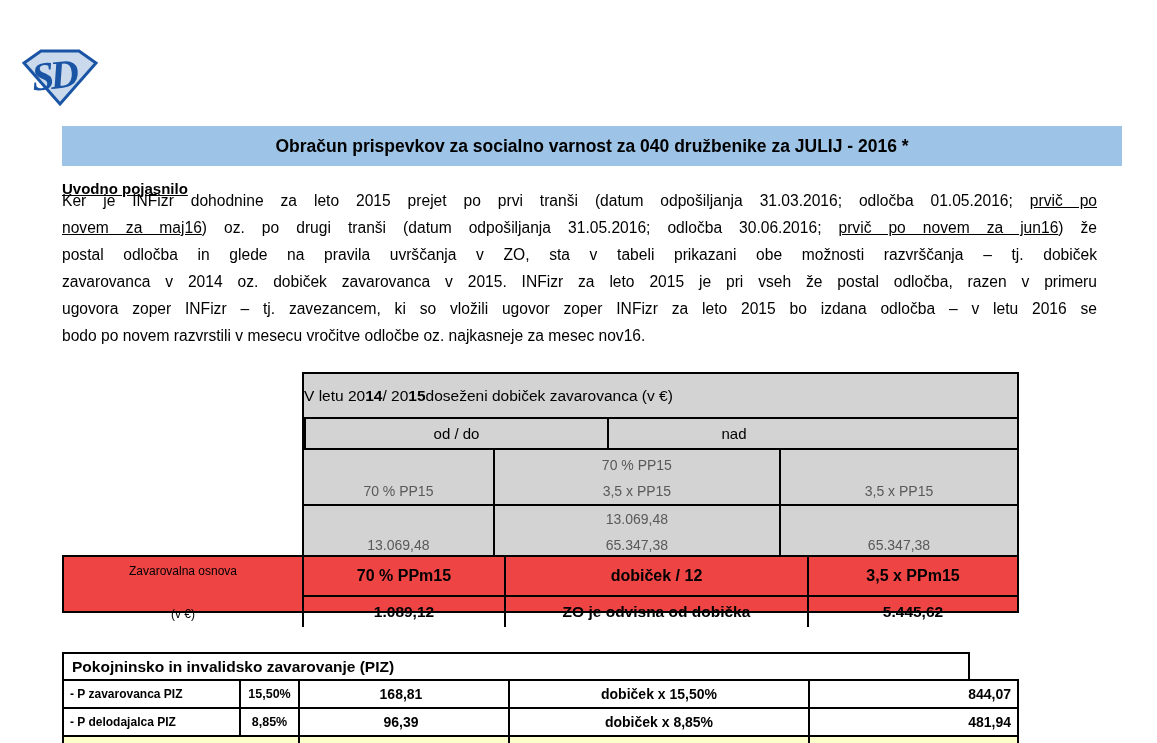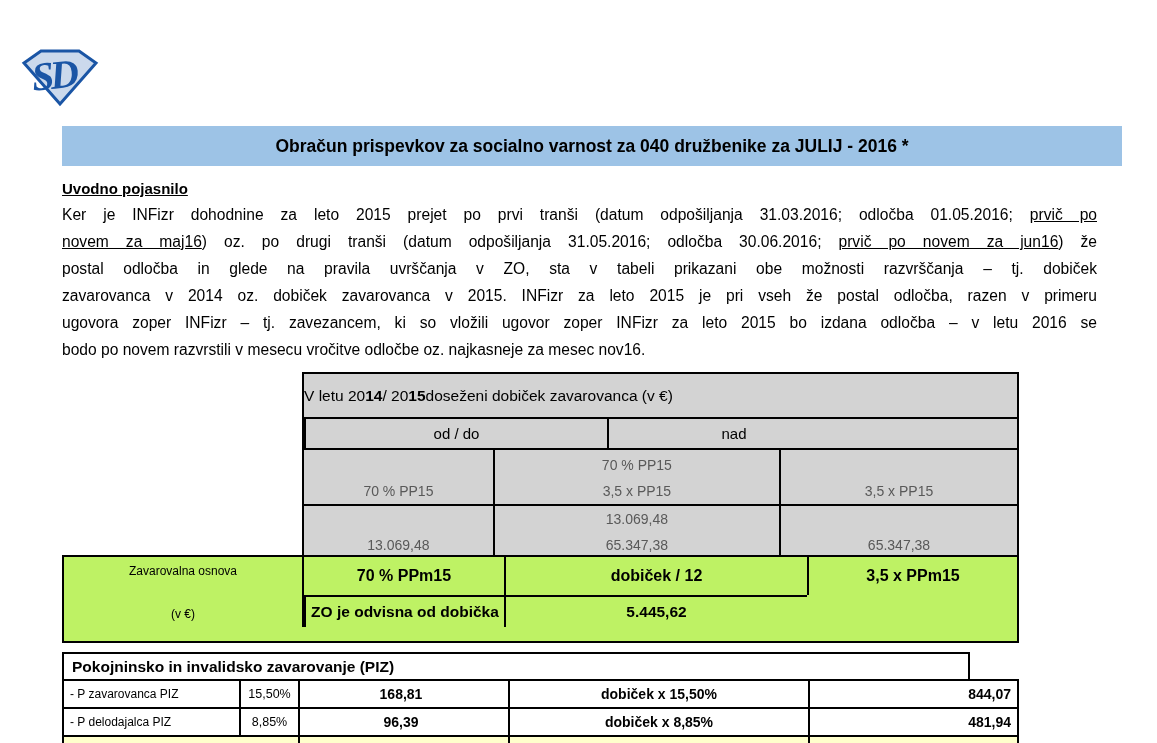--- a/index.html
+++ b/index.html
@@ -16,21 +16,21 @@
     font-style:italic;font-weight:bold;font-size:40px;letter-spacing:-4px;}
 
   
   .title-bar{position:absolute;left:62px;top:126px;width:1060px;height:40px;
     background:var(--title-bar-bg);text-align:center;line-height:40px;
     font-size:17.5px;font-weight:bold;}
 
   
   .intro-heading{position:absolute;left:62px;top:180px;font-size:15px;font-weight:bold;
     text-decoration:underline;}
-  .intro-text{position:absolute;left:62px;top:201px;width:1035px;font-size:15.6px;}
+  .intro-text{position:absolute;left:62px;top:187px;width:1035px;font-size:15.6px;}
   .intro-text .pline{height:27px;line-height:27px;white-space:nowrap;}
   .intro-text .jl{text-align:justify;text-align-last:justify;white-space:normal;height:27px;overflow:hidden;}
   .useg{text-decoration:underline;}
   .bseg{font-weight:bold;}
 
   
   .profit-table{position:absolute;left:302px;top:372px;width:717px;
     border:2px solid #000;background:var(--table-gray-bg);box-sizing:border-box;}
   .pt-row{display:flex;}
   .pt-row + .pt-row{border-top:2px solid #000;}
@@ -40,42 +40,42 @@
   .pt-c3{width:252px;box-sizing:border-box;border-left:2px solid #000;}
   .pt-head .pt-c1,.pt-head .pt-c2,.pt-head .pt-c3{
     height:29px;line-height:29px;text-align:center;font-size:15px;}
   .pt-range .cell{display:flex;flex-direction:column;justify-content:flex-end;
     text-align:center;color:var(--table-gray-text);font-size:14px;}
   .pt-range1 .cell{height:54px;}
   .pt-range2 .cell{height:52px;}
   .pt-range .cell div{height:26px;line-height:26px;}
 
   
-  .base-block{position:absolute;left:62px;top:555px;width:957px;height:88px;
+  .base-block{position:absolute;left:62px;top:555px;width:957px;height:58px;
     border:2px solid #000;box-sizing:border-box;display:grid;
     grid-template-columns:240px 200px 303px 210px;grid-template-rows:38px 32px;
-    background:#bef264;}
+    background:#ef4444;}
   .bb-label{grid-row:1/3;grid-column:1;border-right:2px solid #000;
     display:flex;flex-direction:column;justify-content:space-between;
     text-align:center;font-size:12px;padding:7px 0 6px 0;box-sizing:border-box;}
   .bb-cell{display:flex;align-items:center;justify-content:center;
     font-weight:bold;box-sizing:border-box;}
   .bb-r1{grid-row:1;font-size:16px;}
   .bb-r2{grid-row:2;border-top:2px solid #000;font-size:15.5px;}
   .bb-cc2,.bb-cc3{border-left:2px solid #000;}
 
   
   .piz-header{position:absolute;left:62px;top:652px;width:908px;height:29px;
     border:2px solid #000;box-sizing:border-box;line-height:25px;
     padding-left:8px;font-size:15.5px;font-weight:bold;background:#fff;}
   .piz-body{position:absolute;left:62px;top:679px;width:957px;
     border:2px solid #000;box-sizing:border-box;background:#fff;}
   .piz-row{display:flex;height:26px;line-height:26px;}
   .piz-row + .piz-row{border-top:2px solid #000;}
-  .piz-row .c{box-sizing:border-box;overflow:hidden;}
+  .piz-row .c{box-sizing:border-box;overflow:hidden;font-weight:bold;}
   .piz-row .c + .c{border-left:2px solid #000;}
   .pc1{width:175px;font-size:12px;padding-left:6px;}
   .pc2{width:59px;font-size:12.5px;text-align:center;}
   .pc3{width:210px;font-size:14px;font-weight:bold;text-align:center;padding-right:6px;}
   .pc4{width:300px;font-size:14px;font-weight:bold;text-align:center;}
   .pc5{width:209px;font-size:14px;font-weight:bold;text-align:right;padding-right:6px;}
   .piz-totals{background:var(--totals-row-bg);font-weight:bold;}
   .piz-totals .pcm{width:234px;font-size:14px;font-weight:bold;text-align:right;padding-right:10px;box-sizing:border-box;}
 </style>
 </head>
@@ -139,20 +139,21 @@
   </div>
 
   <div class="base-block">
     <div class="bb-label">
       <div>Zavarovalna osnova</div>
       <div>(v €)</div>
     </div>
     <div class="bb-cell bb-r1 bb-cc1">70 % PPm15</div>
     <div class="bb-cell bb-r1 bb-cc2">dobiček / 12</div>
     <div class="bb-cell bb-r1 bb-cc3">3,5 x PPm15</div>
+    <div class="bb-cell bb-r2 bb-cc1">1.089,12</div>
     <div class="bb-cell bb-r2 bb-cc2">ZO je odvisna od dobička</div>
     <div class="bb-cell bb-r2 bb-cc3">5.445,62</div>
   </div>
 
   <div class="piz-header">Pokojninsko in invalidsko zavarovanje (PIZ)</div>
 
   <div class="piz-body">
     <div class="piz-row">
       <div class="c pc1">- P zavarovanca PIZ</div>
       <div class="c pc2">15,50%</div>

